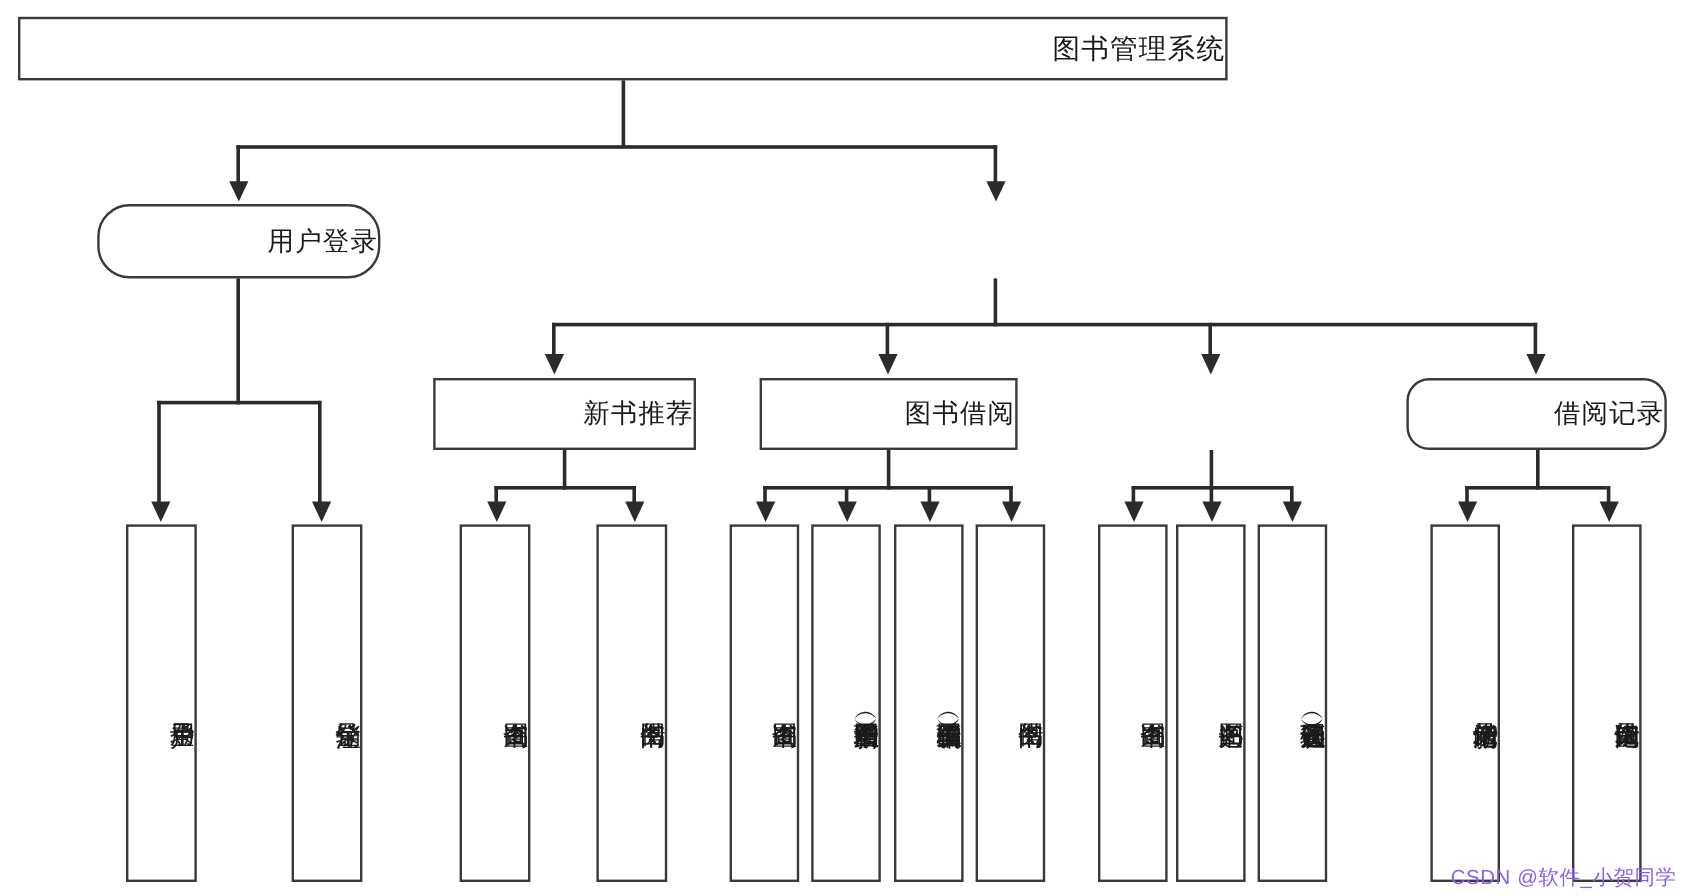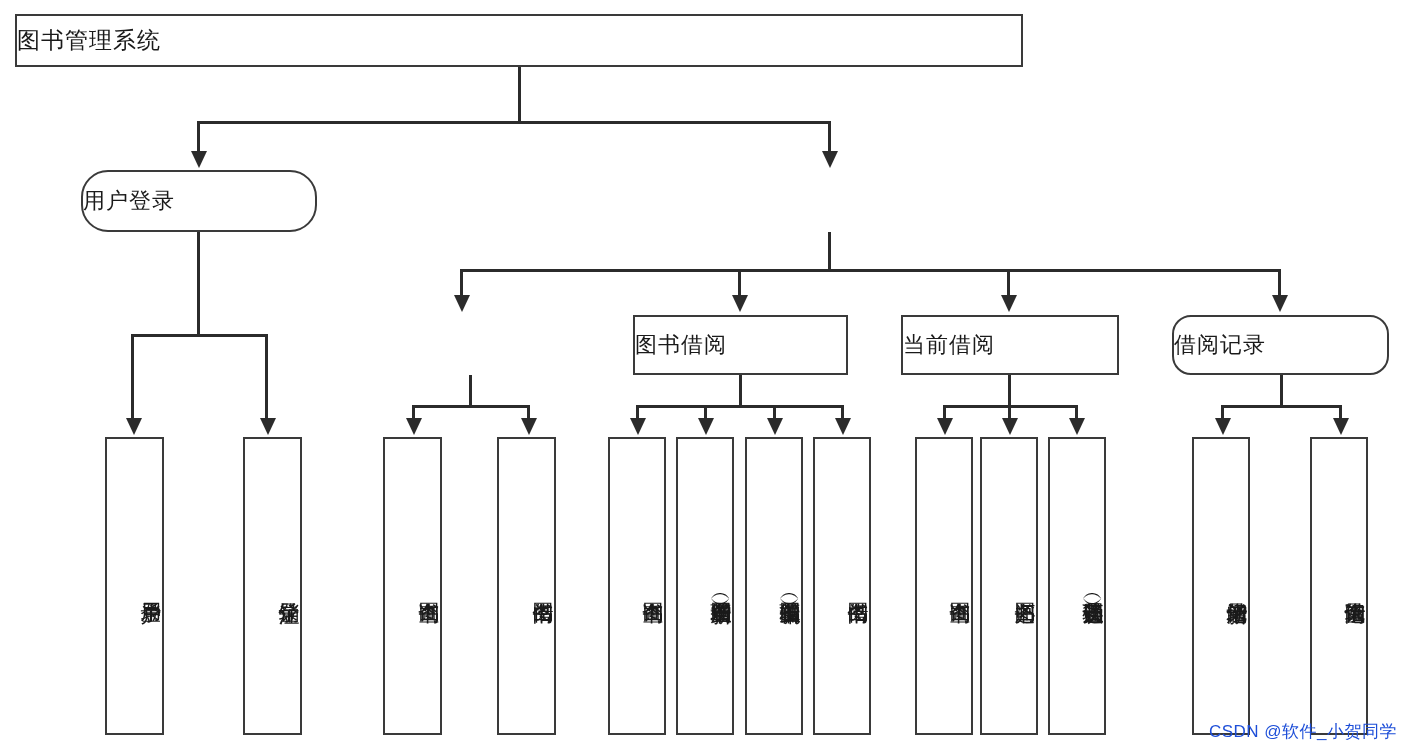--- a/index.html
+++ b/index.html
@@ -13,21 +13,21 @@
   #canvas{position:relative;width:1405px;height:747px;}
 
   
   .node{
     position:absolute;
     box-sizing:border-box;
     background:#ffffff;
     border:2px solid #3a3a3a;
     display:flex;
     align-items:center;
-    justify-content:flex-start;
+    justify-content:flex-end;
     color:#1a1a1a;
   }
   .node.horiz{
     font-size:22px;
     letter-spacing:1px;
   }
   .node.root{font-size:23px;}
   .node.vert{
     writing-mode:vertical-rl;
     text-orientation:upright;
@@ -55,21 +55,21 @@
     border-left:8px solid transparent;
     border-right:8px solid transparent;
     border-top:17px solid #2b2b2b;
   }
 
   
   #watermark{
     position:absolute;
     right:8px;bottom:4px;
     font-size:17px;
-    color:#1d4ed8;
+    color:#8b5cf6;
     letter-spacing:.5px;
     white-space:nowrap;
     pointer-events:none;
   }
 </style>
 </head>
 <body>
 
 <div id="canvas">
 
@@ -101,25 +101,25 @@
   <div class="ln hline" style="left:460px;top:269px;width:821px;"></div>
   <div class="ln vline" style="left:460px;top:269px;height:28px;"></div>
   <div class="arrow" style="left:454px;top:295px;"></div>
   <div class="ln vline" style="left:738px;top:269px;height:28px;"></div>
   <div class="arrow" style="left:732px;top:295px;"></div>
   <div class="ln vline" style="left:1007px;top:269px;height:28px;"></div>
   <div class="arrow" style="left:1001px;top:295px;"></div>
   <div class="ln vline" style="left:1278px;top:269px;height:28px;"></div>
   <div class="arrow" style="left:1272px;top:295px;"></div>
 
+  <div class="node horiz" style="left:361px;top:315px;width:219px;height:60px;">
+    <span>新书推荐</span>
+  </div>
   <div class="node horiz" style="left:633px;top:315px;width:215px;height:60px;">
     <span>图书借阅</span>
-  </div>
-  <div class="node horiz" style="left:901px;top:315px;width:218px;height:60px;">
-    <span>当前借阅</span>
   </div>
   <div class="node horiz" style="left:1172px;top:315px;width:217px;height:60px;border-radius:19px;">
     <span>借阅记录</span>
   </div>
 
   <div class="ln vline" style="left:469px;top:375px;height:33px;"></div>
   <div class="ln hline" style="left:412px;top:405px;width:118px;"></div>
   <div class="ln vline" style="left:412px;top:405px;height:15px;"></div>
   <div class="arrow" style="left:406px;top:418px;"></div>
   <div class="ln vline" style="left:527px;top:405px;height:15px;"></div>

